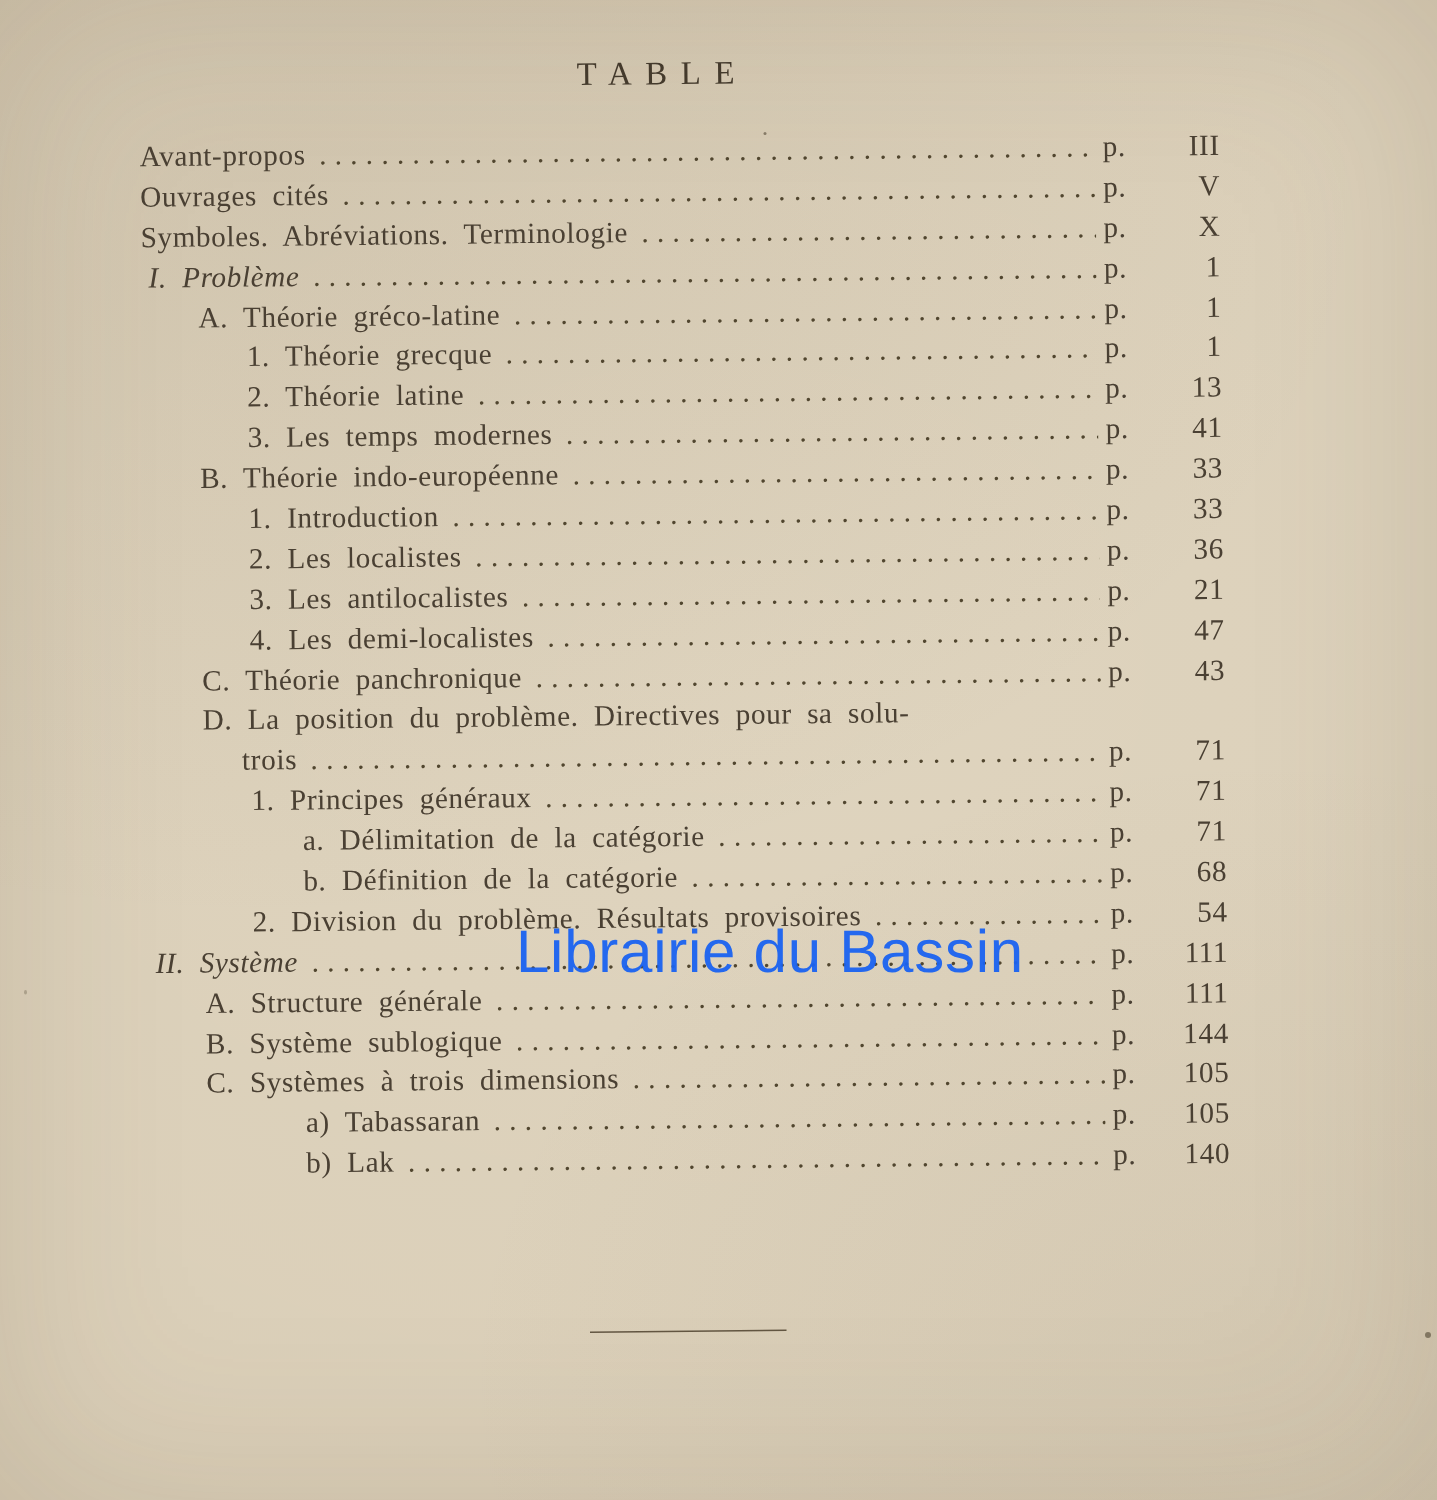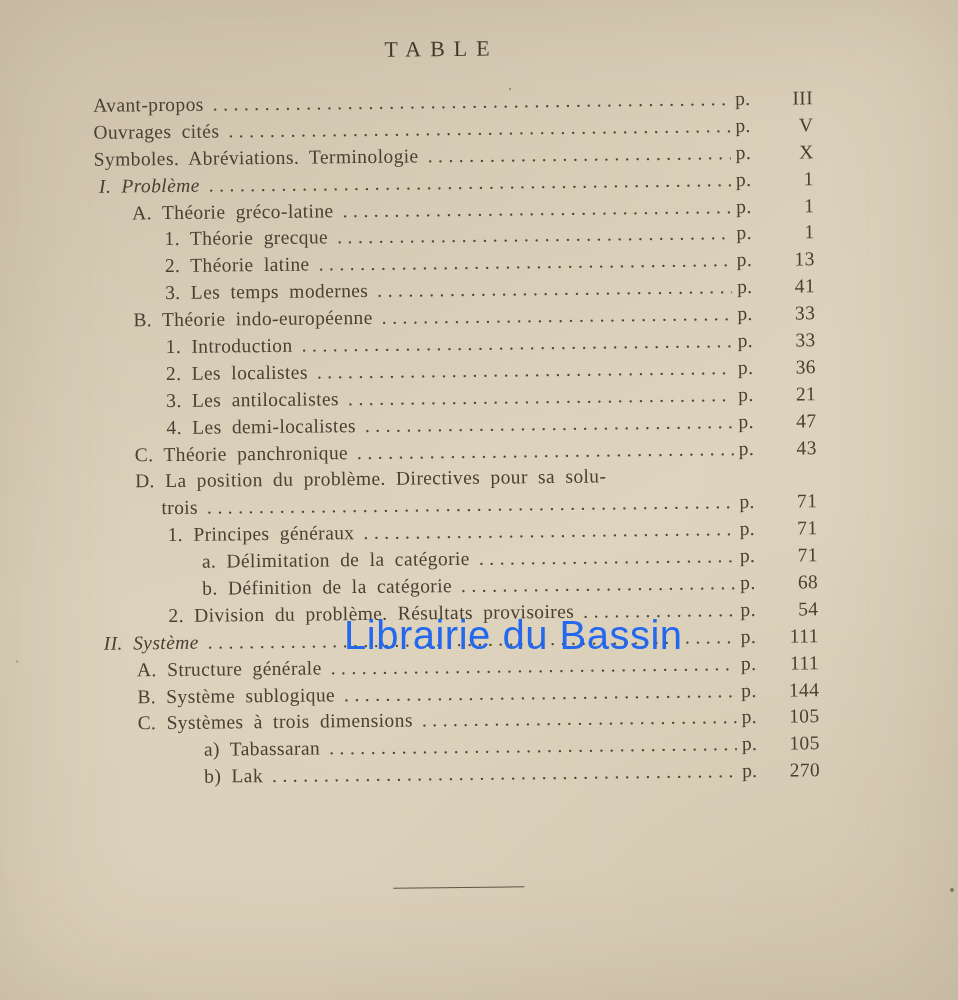--- a/index.html
+++ b/index.html
@@ -269,21 +269,21 @@
         <span class="pcol">
           <span class="plabel">p.</span>
           <span class="pnum">105</span>
         </span>
       </div>
       <div class="row l3">
         <span class="label">b) Lak</span>
         <span class="leader">........................................................................................................................</span>
         <span class="pcol">
           <span class="plabel">p.</span>
-          <span class="pnum">270</span>
+          <span class="pnum">140</span>
         </span>
       </div>
     </div>
   <div class="end-rule"></div>
 </div>
 
 <div class="watermark">Librairie du Bassin</div>
 
 <div class="speck s1"></div>
 <div class="speck s2"></div>

